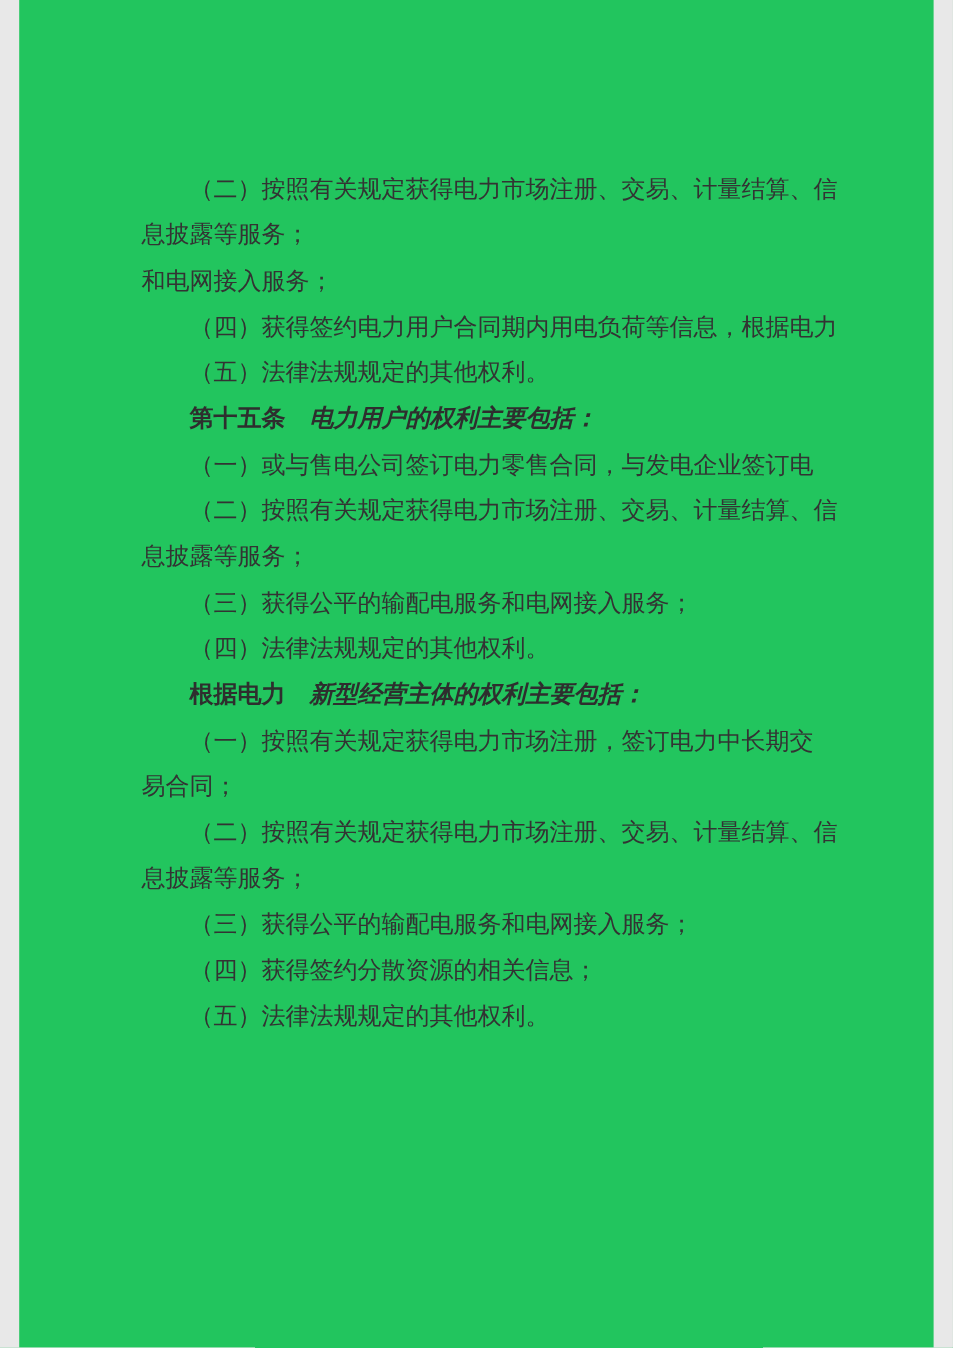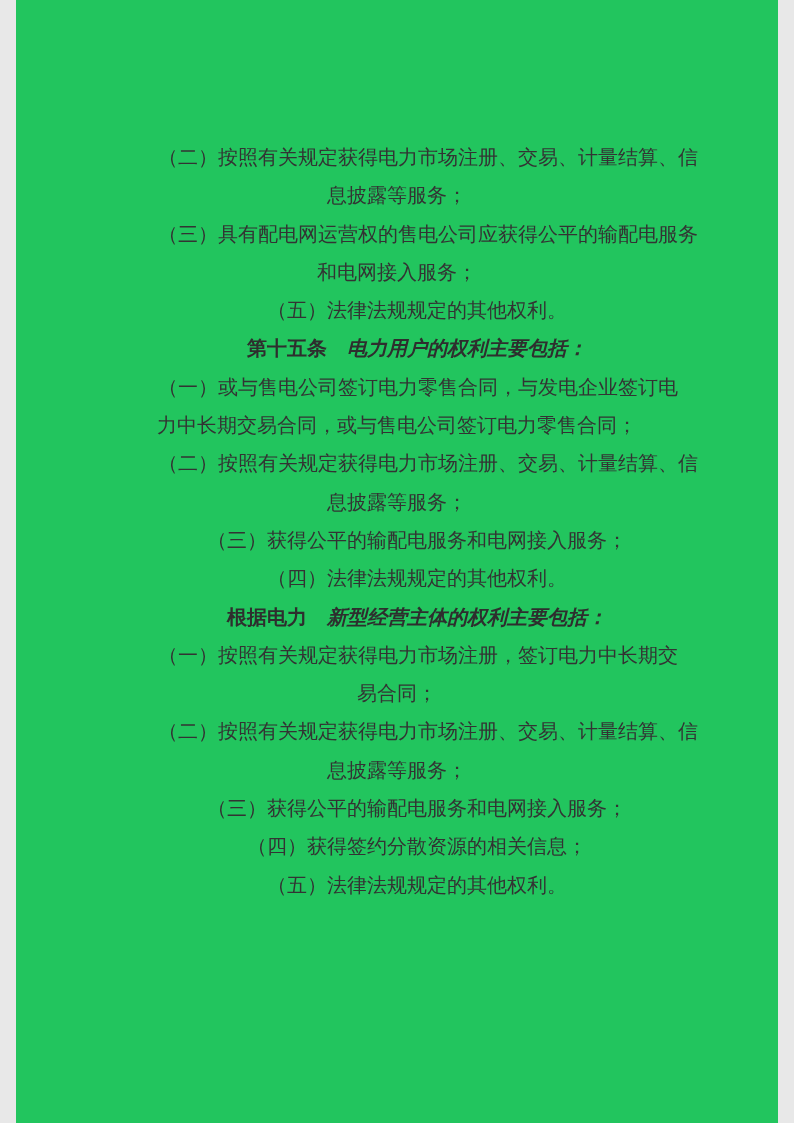--- a/index.html
+++ b/index.html
@@ -19,21 +19,20 @@
     color: #333333;
     overflow: hidden;
   }
   .line {
     font-size: 20px;
     line-height: 38.3px;
     height: 38.3px;
     white-space: nowrap;
     letter-spacing: 0;
     color: #333333;
-    text-align: center;
   }
   
   .line.indent {
     padding-left: 40px;
   }
   
   .line.fill {
     text-align: justify;
     text-align-last: justify;
   }
@@ -48,26 +47,25 @@
     font-style: italic;
   }
 </style>
 </head>
 <body>
 
 <div class="page">
   <div id="doc-body">
       <div class="line indent fill">（二）按照有关规定获得电力市场注册、交易、计量结算、信</div>
       <div class="line">息披露等服务；</div>
-      <div class="line indent fill">（三）具有配电网运营权的售电公司应获得公平的输配电服务</div>
       <div class="line">和电网接入服务；</div>
+      <div class="line indent fill">（四）获得签约电力用户合同期内用电负荷等信息，根据电力</div>
       <div class="line indent">（五）法律法规规定的其他权利。</div>
       <div class="line indent article"><span class="art-num">第十五条</span><span class="art-title">电力用户的权利主要包括：</span></div>
       <div class="line indent fill">（一）或与售电公司签订电力零售合同，与发电企业签订电</div>
-      <div class="line">力中长期交易合同，或与售电公司签订电力零售合同；</div>
       <div class="line indent fill">（二）按照有关规定获得电力市场注册、交易、计量结算、信</div>
       <div class="line">息披露等服务；</div>
       <div class="line indent">（三）获得公平的输配电服务和电网接入服务；</div>
       <div class="line indent">（四）法律法规规定的其他权利。</div>
       <div class="line indent article"><span class="art-num">根据电力</span><span class="art-title">新型经营主体的权利主要包括：</span></div>
       <div class="line indent fill">（一）按照有关规定获得电力市场注册，签订电力中长期交</div>
       <div class="line">易合同；</div>
       <div class="line indent fill">（二）按照有关规定获得电力市场注册、交易、计量结算、信</div>
       <div class="line">息披露等服务；</div>
       <div class="line indent">（三）获得公平的输配电服务和电网接入服务；</div>

